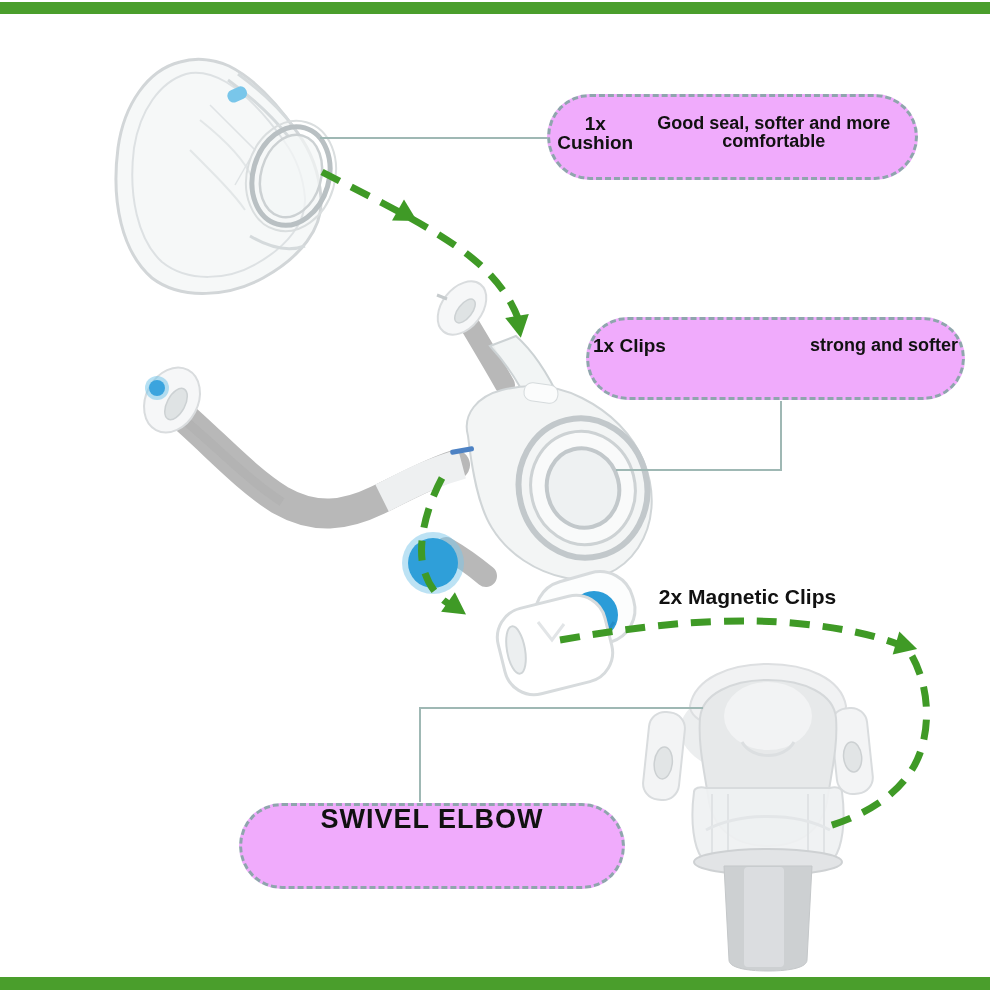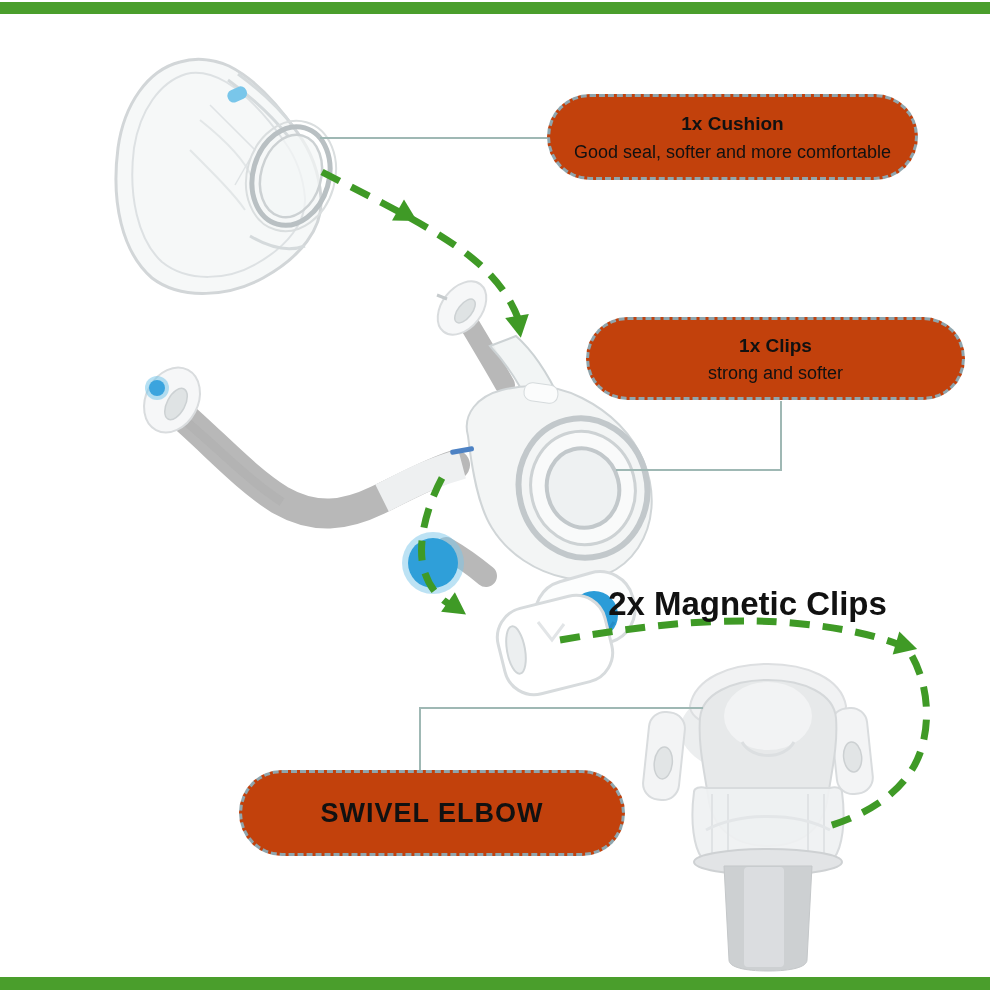--- a/index.html
+++ b/index.html
@@ -23,32 +23,32 @@
   }
   .bar{position:absolute;left:0;width:990px;background:var(--accent-green);}
   .bar-top{top:2px;height:12px;}
   .bar-bottom{bottom:0;height:13px;}
   svg.scene{position:absolute;left:0;top:0;}
   .connector{stroke:var(--connector);stroke-width:2;fill:none;}
   .arrow-line{stroke:var(--arrow-green);stroke-width:7;fill:none;stroke-dasharray:20 13;}
   .arrow-head{fill:var(--arrow-green);stroke:none;}
   .callout{
     position:absolute;border:3px dashed var(--callout-dash);border-radius:46px;
-    background:#c2410c;display:flex;flex-direction:column;
+    background:#f0abfc;display:flex;flex-direction:row;
     justify-content:space-between;text-align:center;
   }
   .callout .title{font-weight:bold;font-size:19px;line-height:1;}
-  .callout .subtitle{font-weight:normal;font-size:18px;line-height:1;}
+  .callout .subtitle{font-weight:bold;font-size:18px;line-height:1;}
   .callout-cushion{left:547px;top:94px;width:371px;height:86px;padding:17px 4px 16px;}
   .callout-frame{left:586px;top:317px;width:379px;height:83px;padding:16px 4px 15px;}
-  .callout-elbow{left:239px;top:770px;width:386px;height:86px;justify-content:center;}
+  .callout-elbow{left:239px;top:803px;width:386px;height:86px;justify-content:center;}
   .callout-elbow .title{font-size:27px;letter-spacing:1px;}
   .floating-label{
     position:absolute;left:595px;top:585px;width:305px;text-align:center;
-    font-weight:bold;font-size:33px;
+    font-weight:bold;font-size:21px;
   }
   .magnet{fill:var(--magnet-blue);}
   .attach-blue{fill:var(--clip-attach-blue);}
   .halo-blue{fill:var(--light-blue);}
   .dash-blue{fill:var(--strap-blue);}
 </style>
 </head>
 <body>
 
 <div class="bar bar-top"></div>

